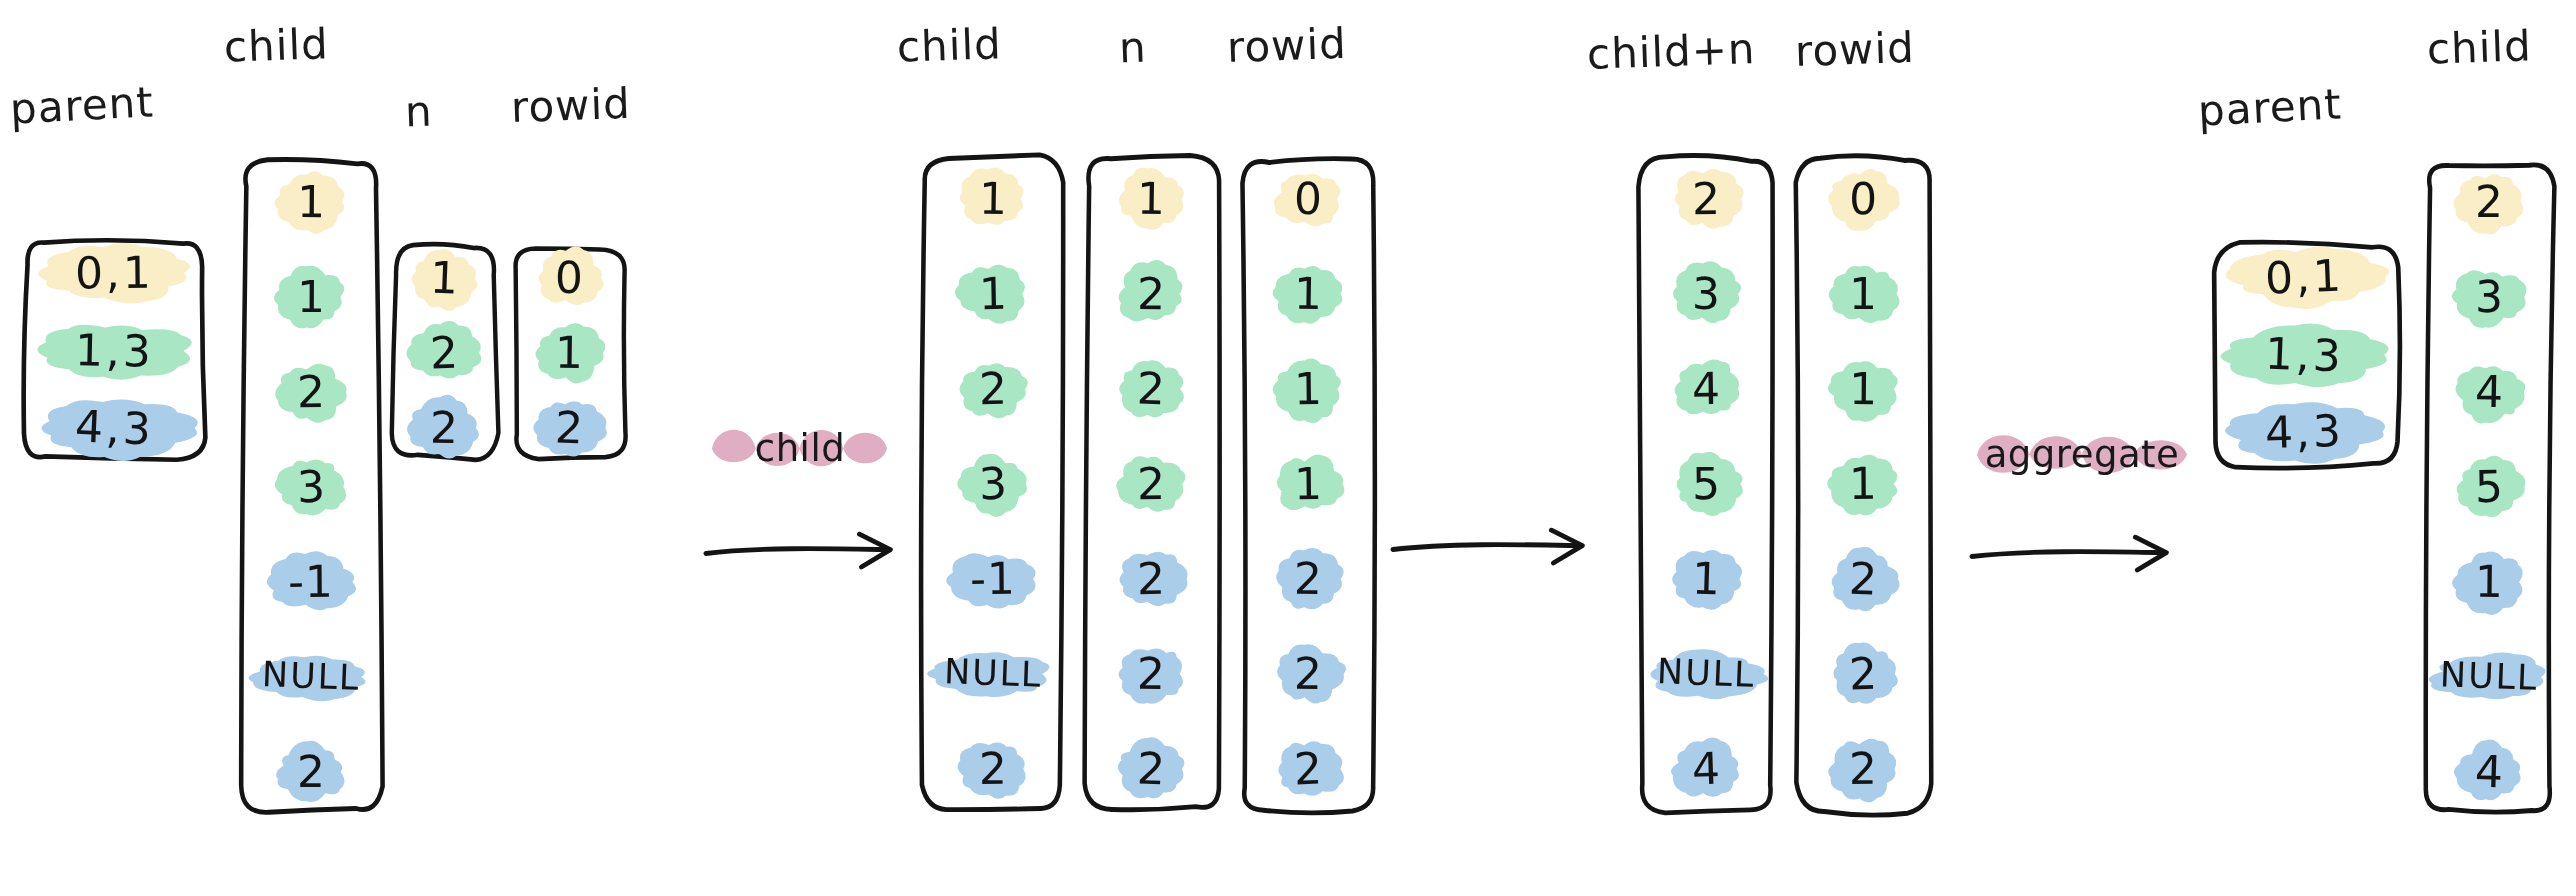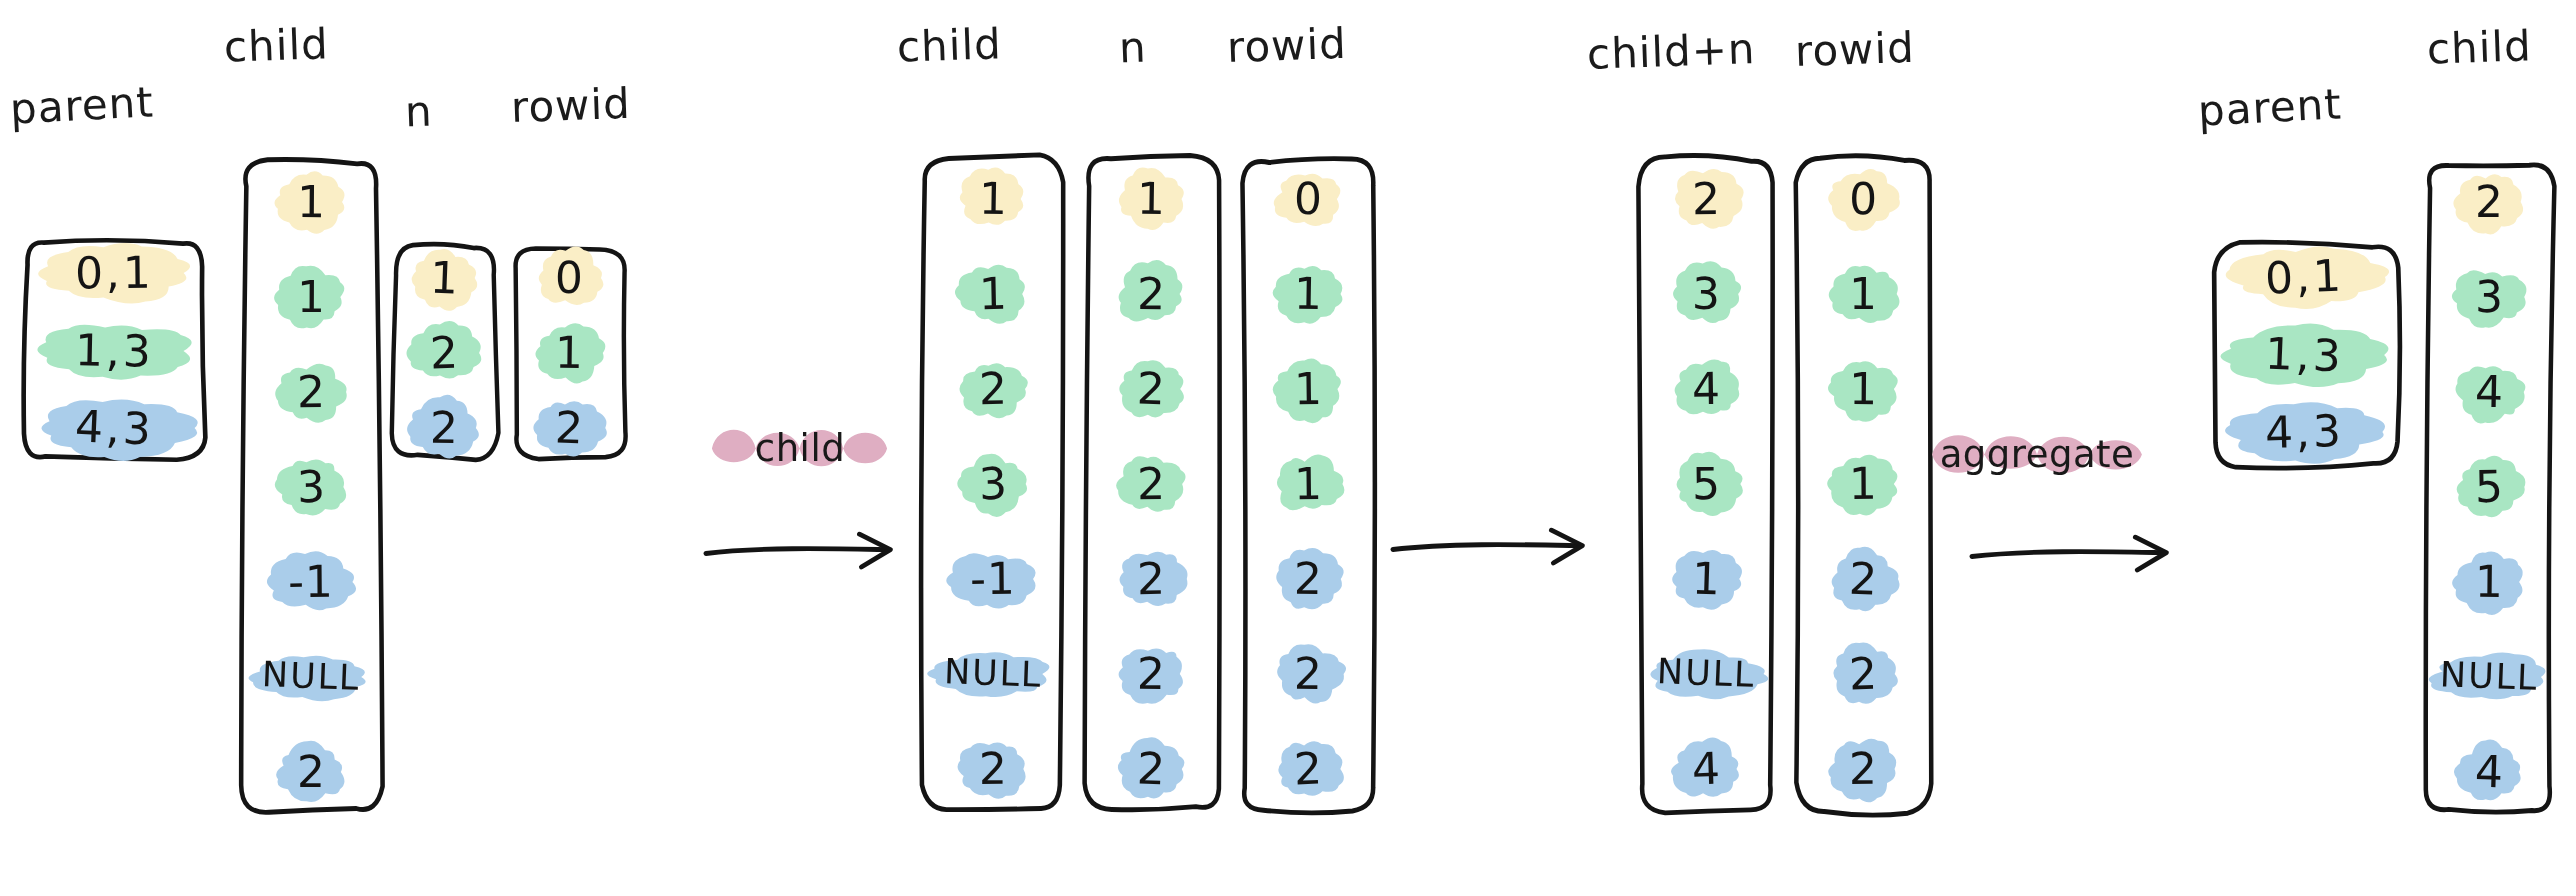--- a/index.html
+++ b/index.html
@@ -861,21 +861,21 @@
         <path d="M 2 21.0 C 58.5 14.0 136.5 16.0 189.0 17.0" fill="none" stroke="#141414" stroke-width="5" stroke-linecap="round"></path>
         <path d="M 161.0 1.0 L 193.0 17.0 L 163.0 35.0" fill="none" stroke="#141414" stroke-width="5" stroke-linecap="round" stroke-linejoin="round"></path>
       </svg>
     </div>
     <div class="arrow" style="left: 1391px; top: 529px;">
       <svg width="201" height="41" viewBox="0 0 208 42">
         <path d="M 2 21.0 C 60.0 14.0 140.0 16.0 194.0 17.0" fill="none" stroke="#141414" stroke-width="5" stroke-linecap="round"></path>
         <path d="M 166.0 1.0 L 198.0 17.0 L 168.0 35.0" fill="none" stroke="#141414" stroke-width="5" stroke-linecap="round" stroke-linejoin="round"></path>
       </svg>
     </div>
-    <div class="op" style="left: 1932px; top: 423px; width: 210px; height: 64px;">
+    <div class="op" style="left: 1977px; top: 423px; width: 210px; height: 64px;">
       <span class="cloud" style="left: -33px; top: -33px;">
         <svg width="276" height="129" viewBox="-34 -34 286 134">
           <path d="M 0 33.0 C 6.8 6.2 47.7 6.2 54.5 33.0 C 61.3 7.8 102.2 7.8 109.0 33.0 C 115.8 8.4 156.7 8.4 163.5 33.0 C 170.3 13.2 211.2 13.2 218.0 33.0 C 242.5 33.0 242.5 33.0 218.0 33.0 C 211.2 53.7 170.3 53.7 163.5 33.0 C 156.7 58.8 115.8 58.8 109.0 33.0 C 102.2 52.8 61.3 52.8 54.5 33.0 C 47.7 58.4 6.8 58.4 0.0 33.0 Z" fill="#dfaec2"></path>
         </svg>
       </span>
       <span class="op-text" style="line-height: 64px;">aggregate</span>
     </div>
     <div class="arrow" style="left: 1970px; top: 536px;">
       <svg width="206" height="41" viewBox="0 0 213 42">
         <path d="M 2 21.0 C 61.5 14.0 143.5 16.0 199.0 17.0" fill="none" stroke="#141414" stroke-width="5" stroke-linecap="round"></path>

